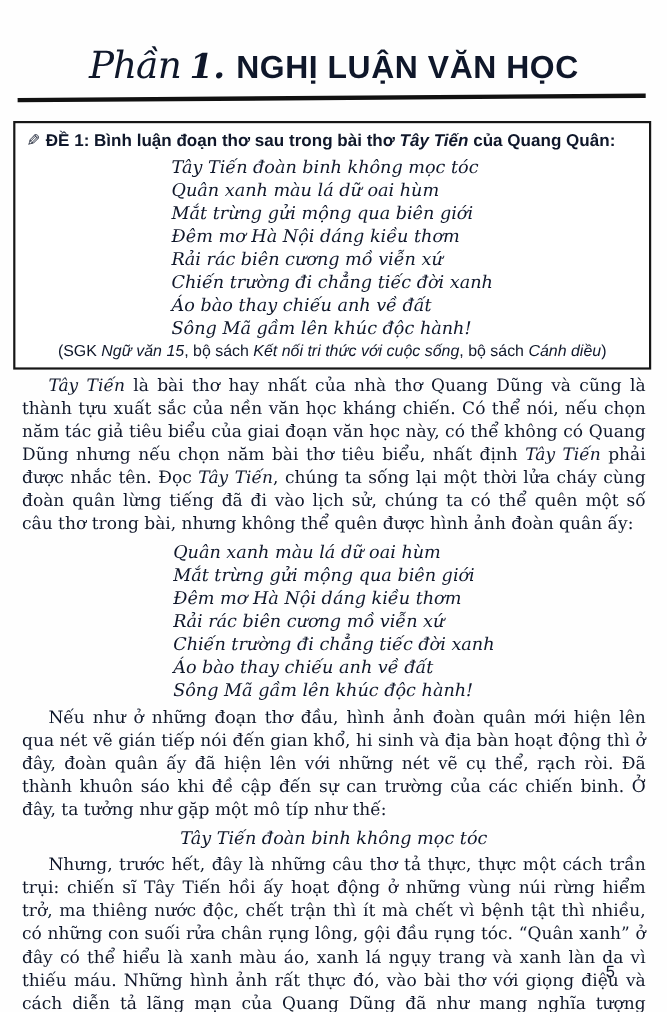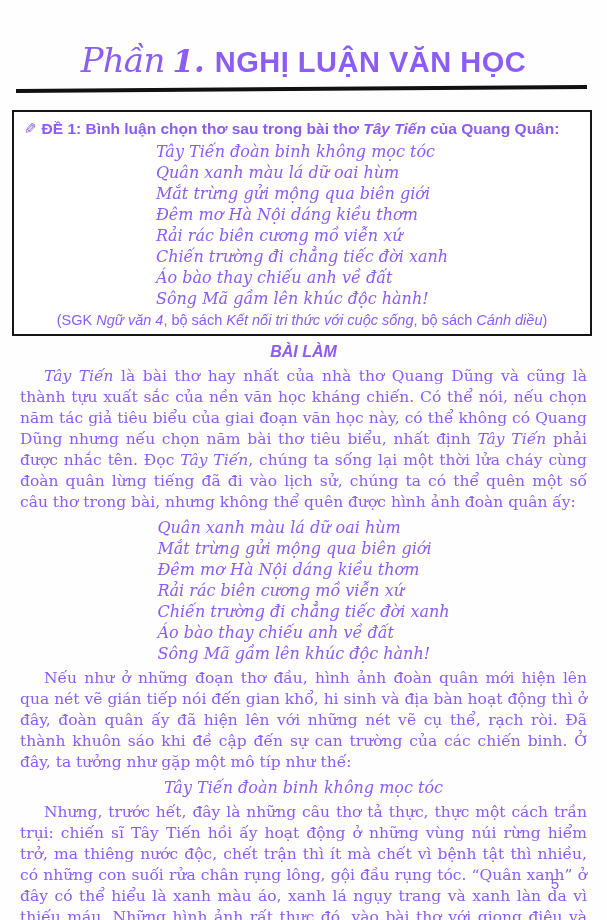--- a/index.html
+++ b/index.html
@@ -1,18 +1,18 @@
 <!DOCTYPE html>
 <html><head>
 <meta charset="utf-8">
 <style>
   html,body { margin:0; padding:0; background:#ffffff; }
   .page {
     position:relative; width:607px; height:920px; margin:0 auto;
-    background:#fefefe; color:#8b5cf6; overflow:hidden;
+    background:#fefefe; color:#0f172a; overflow:hidden;
     font-family:"DejaVu Serif", serif;
   }
   
   .part-header { margin-top:40px; text-align:center; white-space:nowrap; }
   .part-script {
     font-family:"DejaVu Serif", serif; font-style:italic; font-size:34px;
     letter-spacing:-1px; margin-right:8px;
   }
   .part-number {
     font-family:"DejaVu Serif", serif; font-style:italic; font-weight:bold;
@@ -73,36 +73,35 @@
 
 <div class="page">
 
   <div class="part-header">
     <span class="part-script">Phần</span><span class="part-number">1.</span><span class="part-title">NGHỊ LUẬN VĂN HỌC</span>
   </div>
   <div class="header-rule"></div>
 
   <div class="prompt-box">
     <div class="prompt-line">
-      <span class="pencil-icon">✎</span><span><span>ĐỀ 1: Bình luận chọn thơ sau trong bài thơ </span><em>Tây Tiến</em><span> của Quang Quân:</span></span>
+      <span class="pencil-icon">✎</span><span><span>ĐỀ 1: Bình luận đoạn thơ sau trong bài thơ </span><em>Tây Tiến</em><span> của Quang Quân:</span></span>
     </div>
     <div class="poem">
         <div class="poem-line">Tây Tiến đoàn binh không mọc tóc</div>
         <div class="poem-line">Quân xanh màu lá dữ oai hùm</div>
         <div class="poem-line">Mắt trừng gửi mộng qua biên giới</div>
         <div class="poem-line">Đêm mơ Hà Nội dáng kiều thơm</div>
         <div class="poem-line">Rải rác biên cương mồ viễn xứ</div>
         <div class="poem-line">Chiến trường đi chẳng tiếc đời xanh</div>
         <div class="poem-line">Áo bào thay chiếu anh về đất</div>
         <div class="poem-line">Sông Mã gầm lên khúc độc hành!</div>
       </div>
-    <div class="source-line"><span>(SGK </span><em>Ngữ văn 4</em><span>, bộ sách </span><em>Kết nối tri thức với cuộc sống</em><span>, bộ sách </span><em>Cánh diều</em><span>)</span></div>
+    <div class="source-line"><span>(SGK </span><em>Ngữ văn 15</em><span>, bộ sách </span><em>Kết nối tri thức với cuộc sống</em><span>, bộ sách </span><em>Cánh diều</em><span>)</span></div>
   </div>
 
-  <div class="bai-lam">BÀI LÀM</div>
 
   <div class="essay">
       <p><em>Tây Tiến</em><span> là bài thơ hay nhất của nhà thơ Quang Dũng và cũng là thành tựu xuất sắc của nền văn học kháng chiến. Có thể nói, nếu chọn năm tác giả tiêu biểu của giai đoạn văn học này, có thể không có Quang Dũng nhưng nếu chọn năm bài thơ tiêu biểu, nhất định </span><em>Tây Tiến</em><span> phải được nhắc tên. Đọc </span><em>Tây Tiến</em><span>, chúng ta sống lại một thời lửa cháy cùng đoàn quân lừng tiếng đã đi vào lịch sử, chúng ta có thể quên một số câu thơ trong bài, nhưng không thể quên được hình ảnh đoàn quân ấy:</span></p>
       <div class="poem">
         <div class="poem-line">Quân xanh màu lá dữ oai hùm</div>
         <div class="poem-line">Mắt trừng gửi mộng qua biên giới</div>
         <div class="poem-line">Đêm mơ Hà Nội dáng kiều thơm</div>
         <div class="poem-line">Rải rác biên cương mồ viễn xứ</div>
         <div class="poem-line">Chiến trường đi chẳng tiếc đời xanh</div>
         <div class="poem-line">Áo bào thay chiếu anh về đất</div>

